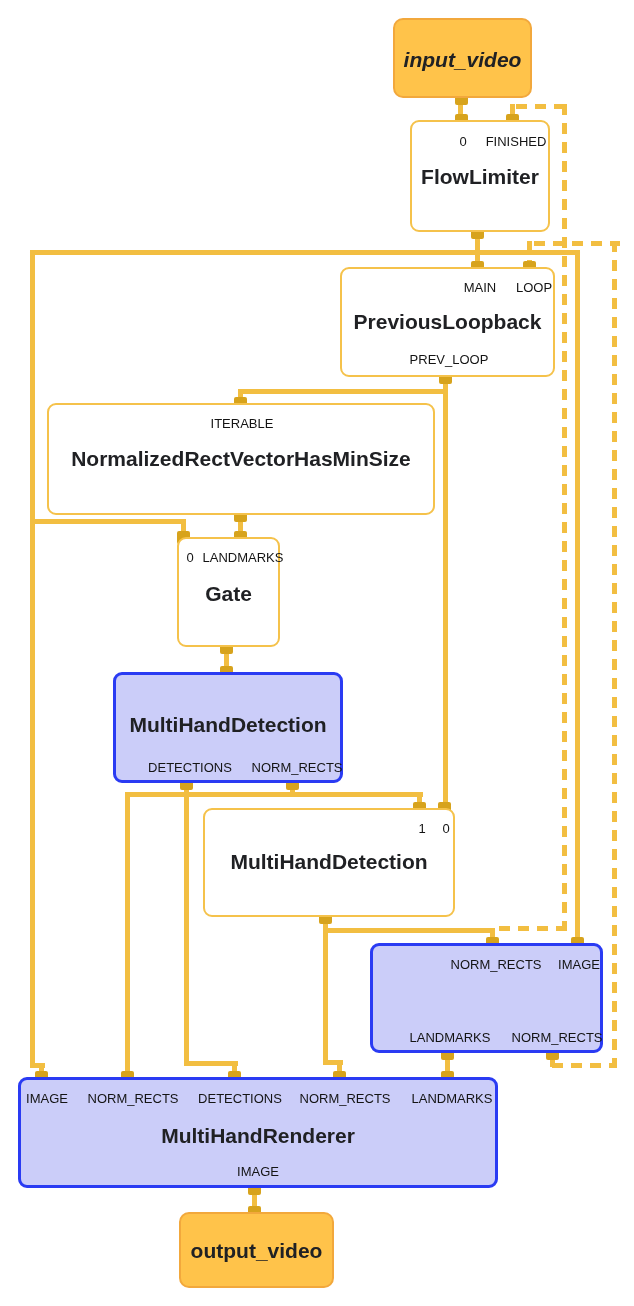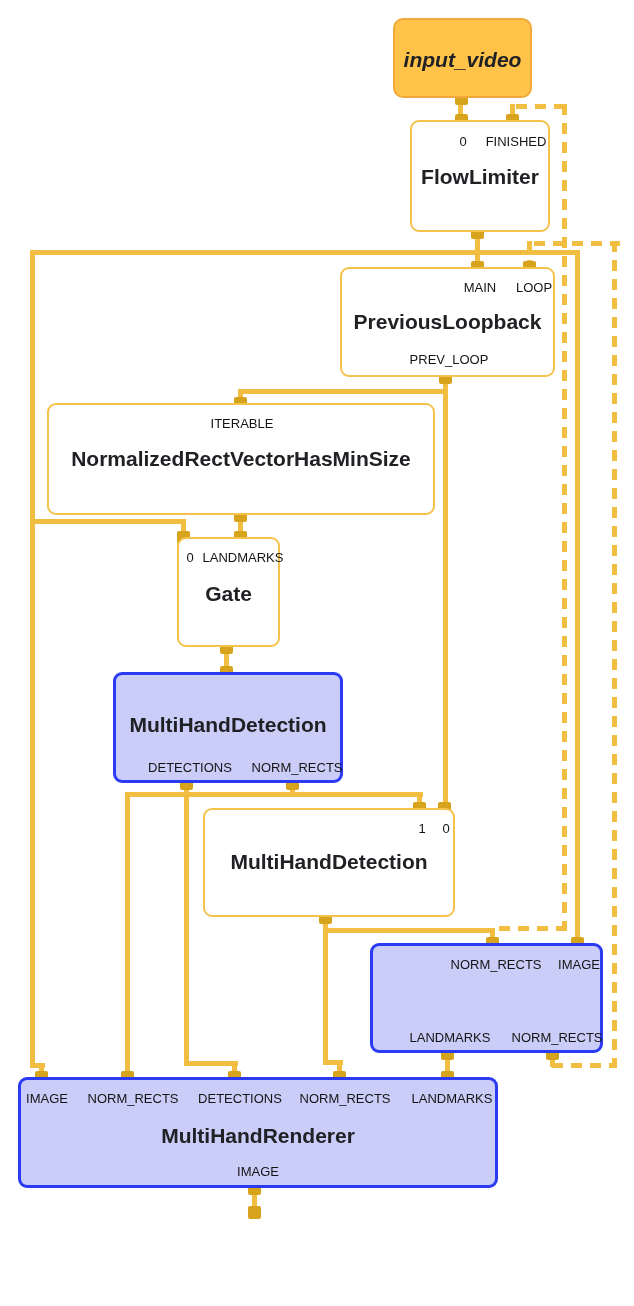--- a/index.html
+++ b/index.html
@@ -151,14 +151,17 @@
   <div class="node subg" style="left:18px;top:1077px;width:480px;height:111px;">
     <span class="plabel" style="left:26px;top:11px;">IMAGE</span>
     <span class="plabel" style="left:112px;top:11px;">NORM_RECTS</span>
     <span class="plabel" style="left:219px;top:11px;">DETECTIONS</span>
     <span class="plabel" style="left:324px;top:11px;">NORM_RECTS</span>
     <span class="plabel" style="left:431px;top:11px;">LANDMARKS</span>
     <span class="title" style="top:44px;text-align:center;">MultiHandRenderer</span>
     <span class="plabel" style="left:237px;top:84px;">IMAGE</span>
   </div>
 
+  <div class="node stream" style="left:179px;top:1212px;width:155px;height:76px;">
+    <span class="title" style="top:25px;">output_video</span>
+  </div>
 
 </div>
 
 </body></html>

